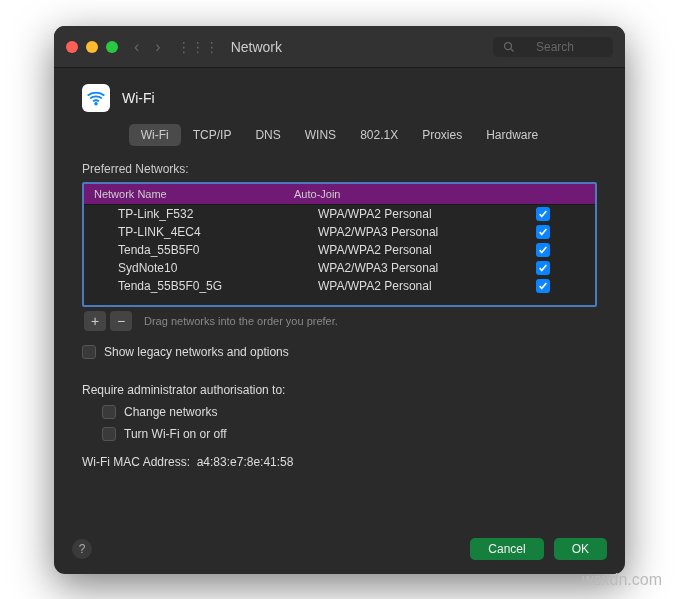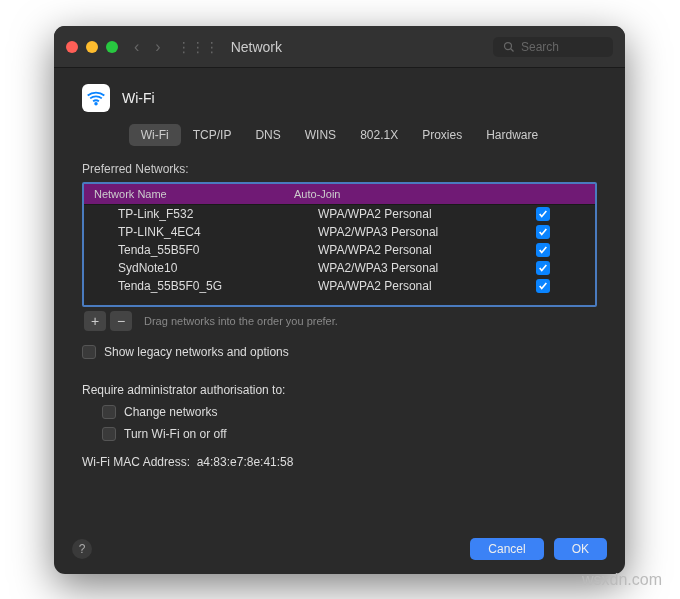--- a/index.html
+++ b/index.html
@@ -63,21 +63,21 @@
     }
     .window-title {
       color: #ccc;
       font-size: 14px;
       font-weight: 500;
     }
     .search-box {
       margin-left: auto;
       display: flex;
       align-items: center;
-      gap: 6px;
+      gap: 21px;
       color: #666;
       font-size: 12px;
       background: rgba(0,0,0,0.15);
       padding: 3px 10px;
       border-radius: 5px;
       min-width: 120px;
     }
     .header-row {
       display: flex;
       align-items: center;
@@ -245,21 +245,21 @@
       justify-content: center;
       font-size: 12px;
       cursor: pointer;
     }
     .action-buttons {
       margin-left: auto;
       display: flex;
       gap: 10px;
     }
     .btn {
-      background: #3b82f6;
+      background: #15803d;
       color: #eee;
       border: none;
       padding: 4px 18px;
       border-radius: 5px;
       font-size: 12px;
       cursor: pointer;
     }
     .watermark {
       position: absolute;
       bottom: 10px;

